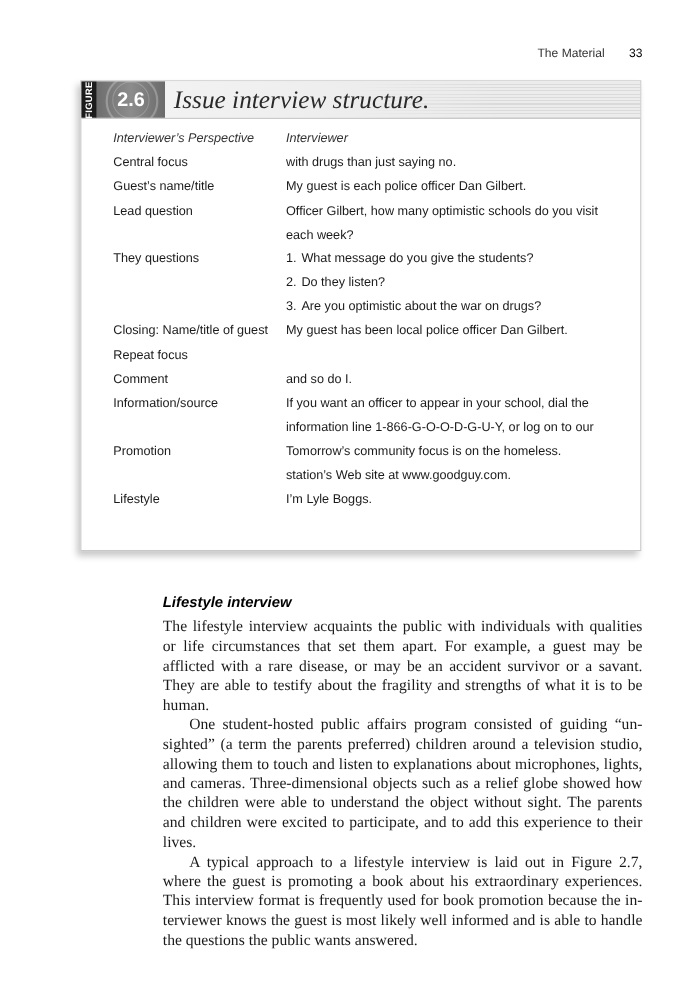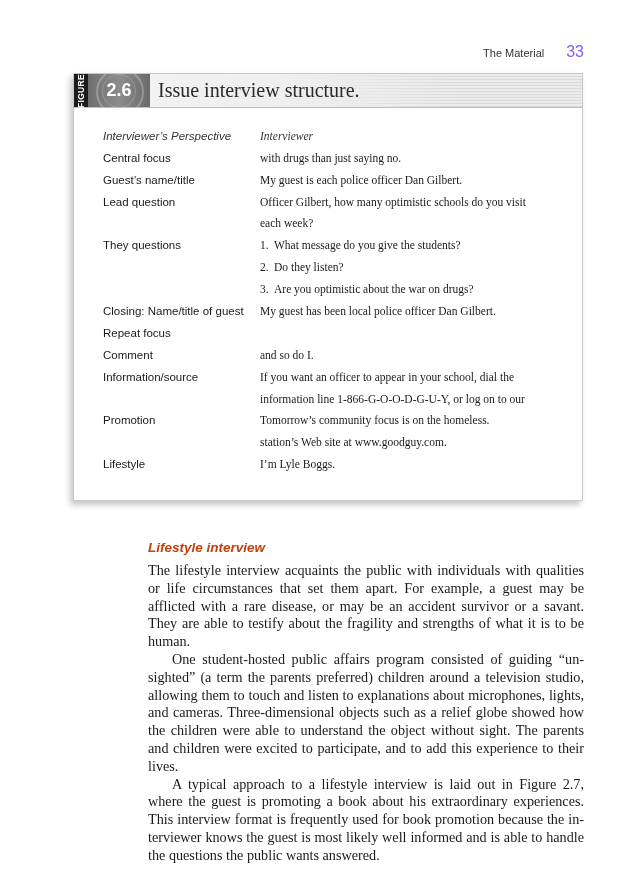--- a/index.html
+++ b/index.html
@@ -5,21 +5,21 @@
     html, body { margin: 0; padding: 0; }
     body {
       width: 626px; height: 896px; background: #ffffff;
       position: relative; overflow: hidden;
       font-family: "Liberation Sans", sans-serif; color: #1a1a1a;
     }
     .running-head {
       position: absolute; top: 43px; right: 42px;
       font-size: 11px; color: #333; display: flex; align-items: baseline;
     }
-    .running-head .page-num { font-size: 16px; margin-left: 22px; color: #8b5cf6; }
+    .running-head .page-num { font-size: 11px; margin-left: 22px; color: #000000; }
 
     .figure-box {
       position: absolute; left: 73px; top: 73px; width: 508px; height: 426px;
       background: #fff; border: 1px solid #c8c8c8;
       box-shadow: -3px 4px 6px rgba(0,0,0,0.22);
     }
     .fig-header {
       position: absolute; left: 0; top: 0; width: 508px; height: 33px;
       border-bottom: 1px solid #bdbdbd; display: flex;
       background:
@@ -47,34 +47,34 @@
       border-radius: 50%; border: 1px solid rgba(255,255,255,0.2);
     }
     .fig-num span {
       position: relative; color: #fff; font-weight: bold; font-size: 18px;
     }
     .fig-title-wrap {
       flex: 1; height: 33px; display: flex; align-items: center;
       background: linear-gradient(90deg, #f2f2f2 0%, #ededed 40%, rgba(236,236,236,0) 70%);
     }
     .fig-title {
-      font-family: "Liberation Serif", serif; 
-      font-size: 20px; color: #2a2a2a; margin-left: 8px;
+      font-family: "Liberation Serif", serif; font-style: italic;
+      font-size: 23px; color: #2a2a2a; margin-left: 8px;
     }
 
     .fig-table { position: absolute; left: 29px; top: 46px; width: 470px; }
-    .fig-row { display: flex; height: 21.9px; align-items: flex-end; font-size: 11.5px; }
+    .fig-row { display: flex; height: 21.9px; align-items: flex-start; font-size: 11.5px; }
     .fig-row .c1 { width: 157px; }
-    .fig-row .c2 { flex: 1; font-family: Liberation Serif, serif; }
+    .fig-row .c2 { flex: 1; }
     .fig-row.head { font-style: italic; color: #333; }
     .fig-row .num { display: inline-block; width: 14px; }
 
     .section-heading {
       position: absolute; left: 148px; top: 540px;
-      font-size: 13.5px; font-weight: bold; font-style: italic; color: #c2410c; text-align: right;
+      font-size: 13.5px; font-weight: bold; font-style: italic; color: #000000; text-align: right;
     }
     .body-text {
       position: absolute; left: 148px; top: 562px; width: 436px;
       font-family: "Liberation Serif", serif; font-size: 14.2px;
       line-height: 17.8px; color: #1a1a1a; text-align: justify;
       hyphens: manual;
     }
     .body-text p { margin: 0; }
     .body-text p.indent { text-indent: 24px; }
   </style>

